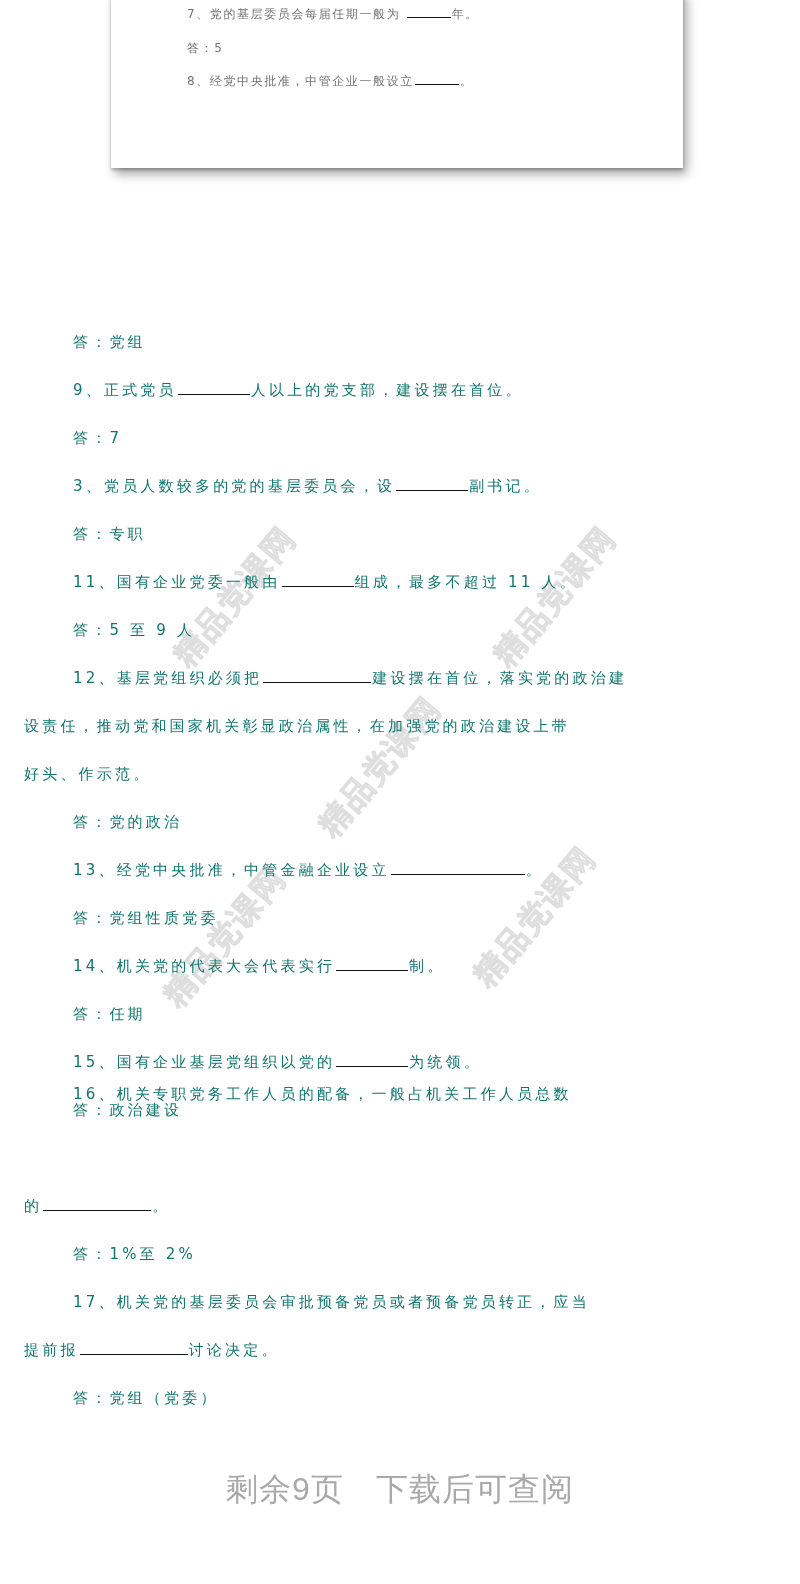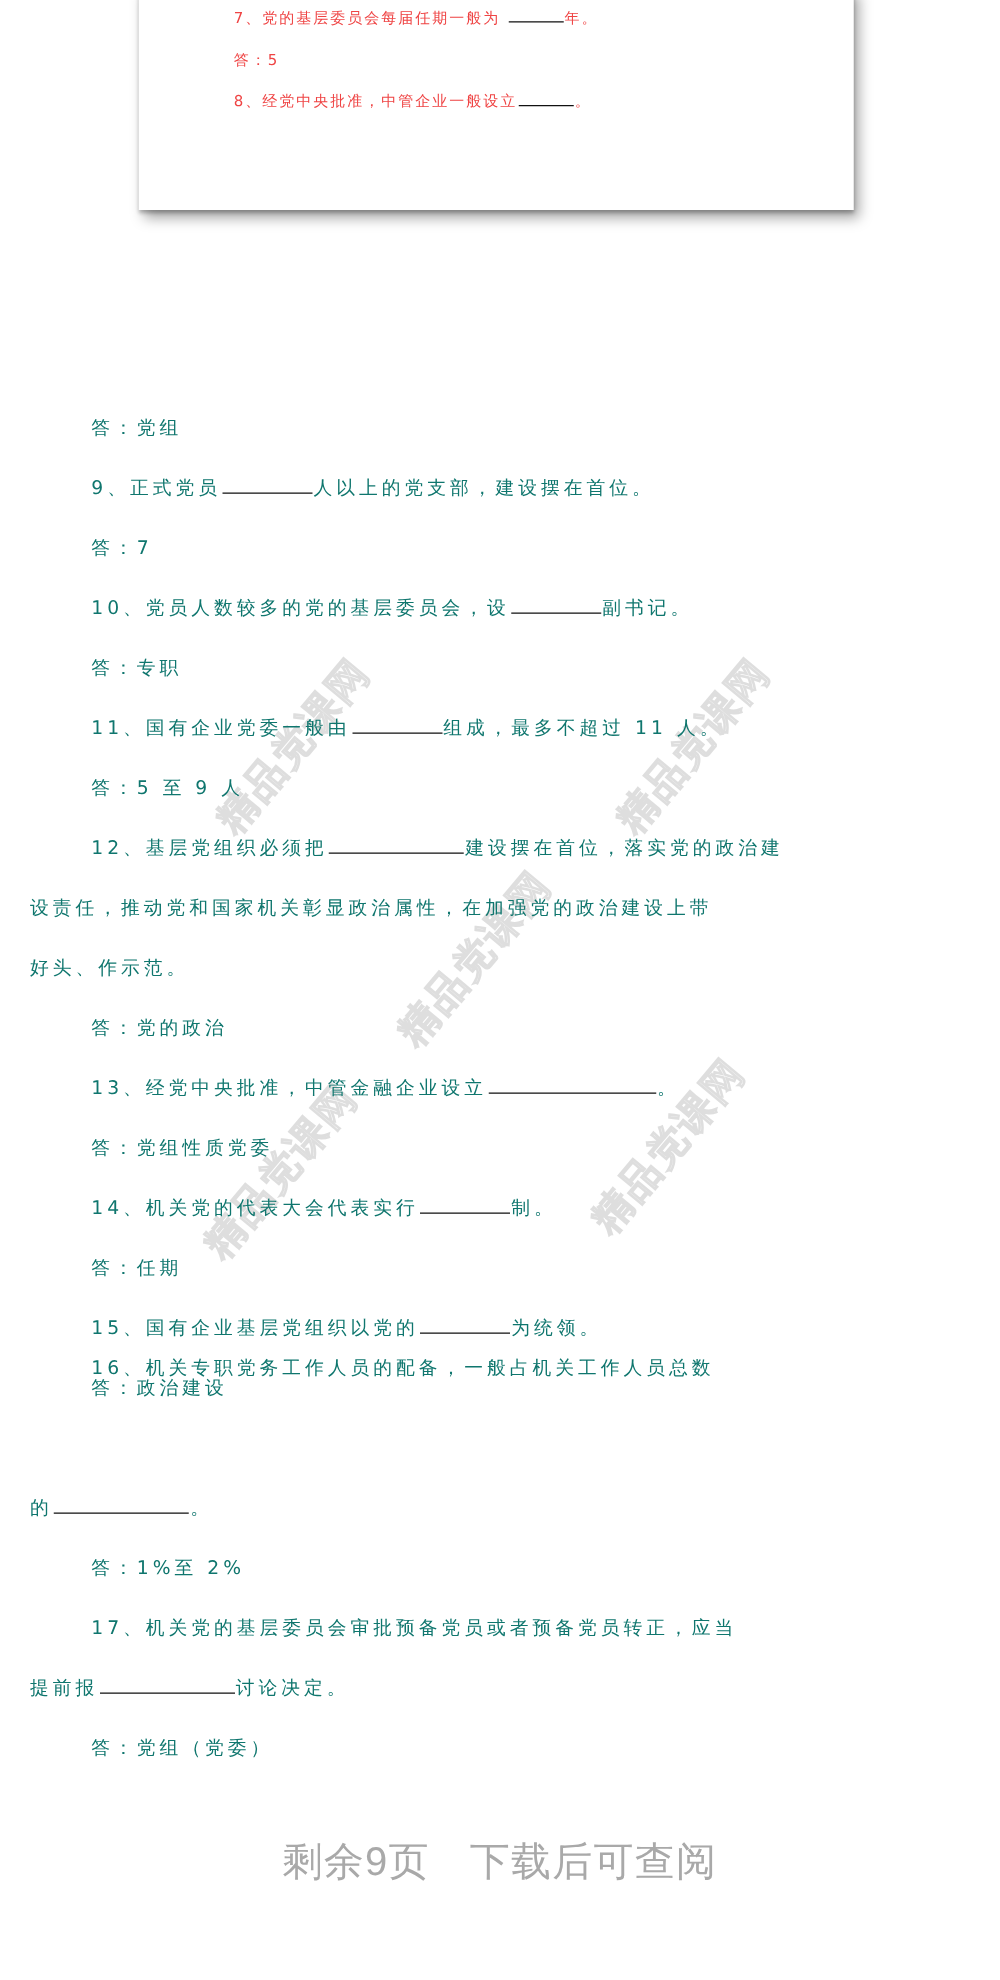--- a/index.html
+++ b/index.html
@@ -9,21 +9,21 @@
     color: #111111;
   }
   
   .page-card {
     position: absolute; left: 111px; top: -10px; width: 572px; height: 178px;
     background: #ffffff;
     box-shadow: 4px 6px 10px rgba(0,0,0,0.35), 0 2px 3px rgba(0,0,0,0.25);
   }
   .card-line {
     position: absolute; left: 76px; font-size: 12px; line-height: 16px;
-    letter-spacing: 1.6px; color: #ef4444;
+    letter-spacing: 1.6px; color: #737373;
     white-space: nowrap;
   }
   .blank {
     display: inline-block; border-bottom: 1px solid #111;
     vertical-align: baseline; height: 1px; margin: 0 1px;
   }
   
   .doc-line {
     position: absolute; font-size: 15px; line-height: 28px;
     letter-spacing: 3.2px; color: #0f766e; white-space: nowrap;
@@ -64,21 +64,21 @@
 <div class="watermark" style="left:450px; top:895px;">精品党课网</div>
 
 <div class="doc-line indent" style="top:328px;">答：党组</div>
 
 <div class="doc-line indent" style="top:376px;">
   <span>9、正式党员</span><span class="blank" style="width:72px;"></span><span>人以上的党支部，建设摆在首位。</span>
 </div>
 <div class="doc-line indent" style="top:424px;">答：7</div>
 
 <div class="doc-line indent" style="top:472px;">
-  <span>10、党员人数较多的党的基层委员会，设</span><span class="blank" style="width:72px;"></span><span>副书记。</span>
+  <span>3、党员人数较多的党的基层委员会，设</span><span class="blank" style="width:72px;"></span><span>副书记。</span>
 </div>
 <div class="doc-line indent" style="top:520px;">答：专职</div>
 
 <div class="doc-line indent" style="top:568px;">
   <span>11、国有企业党委一般由</span><span class="blank" style="width:72px;"></span><span>组成，最多不超过 11 人。</span>
 </div>
 <div class="doc-line indent" style="top:616px;">答：5 至 9 人</div>
 
 <div class="doc-line indent" style="top:664px;">
   <span>12、基层党组织必须把</span><span class="blank" style="width:108px;"></span><span>建设摆在首位，落实党的政治建</span>

